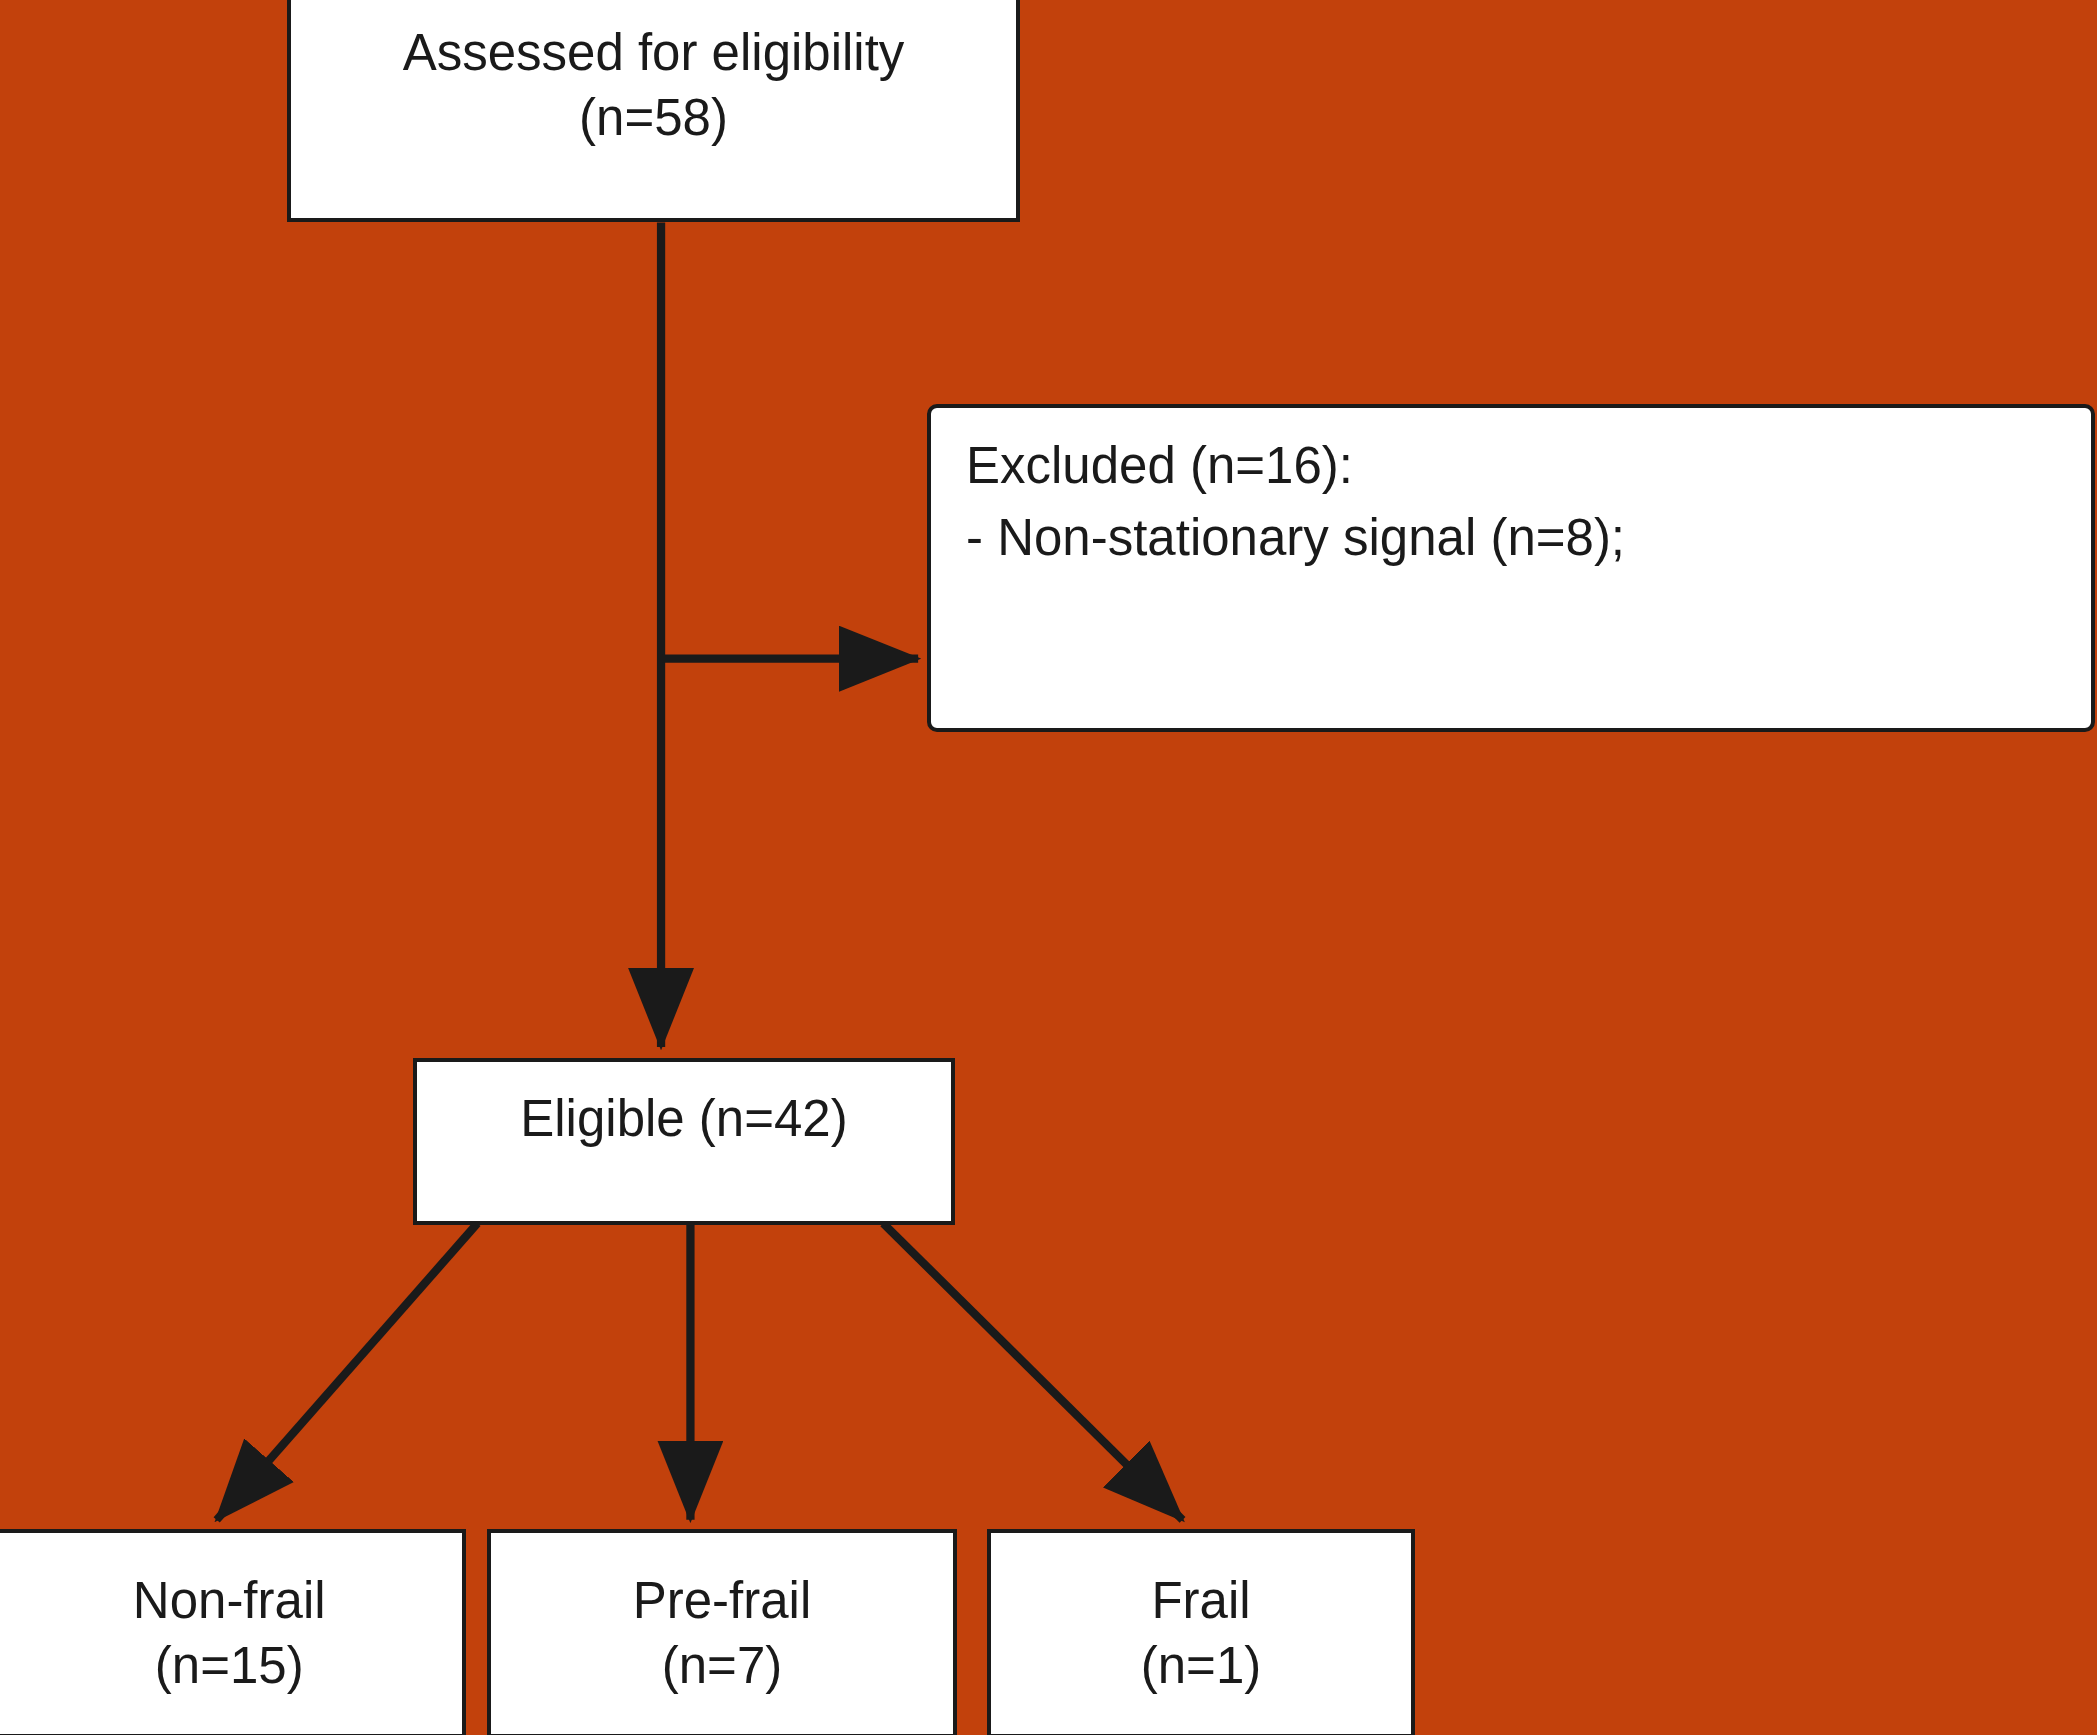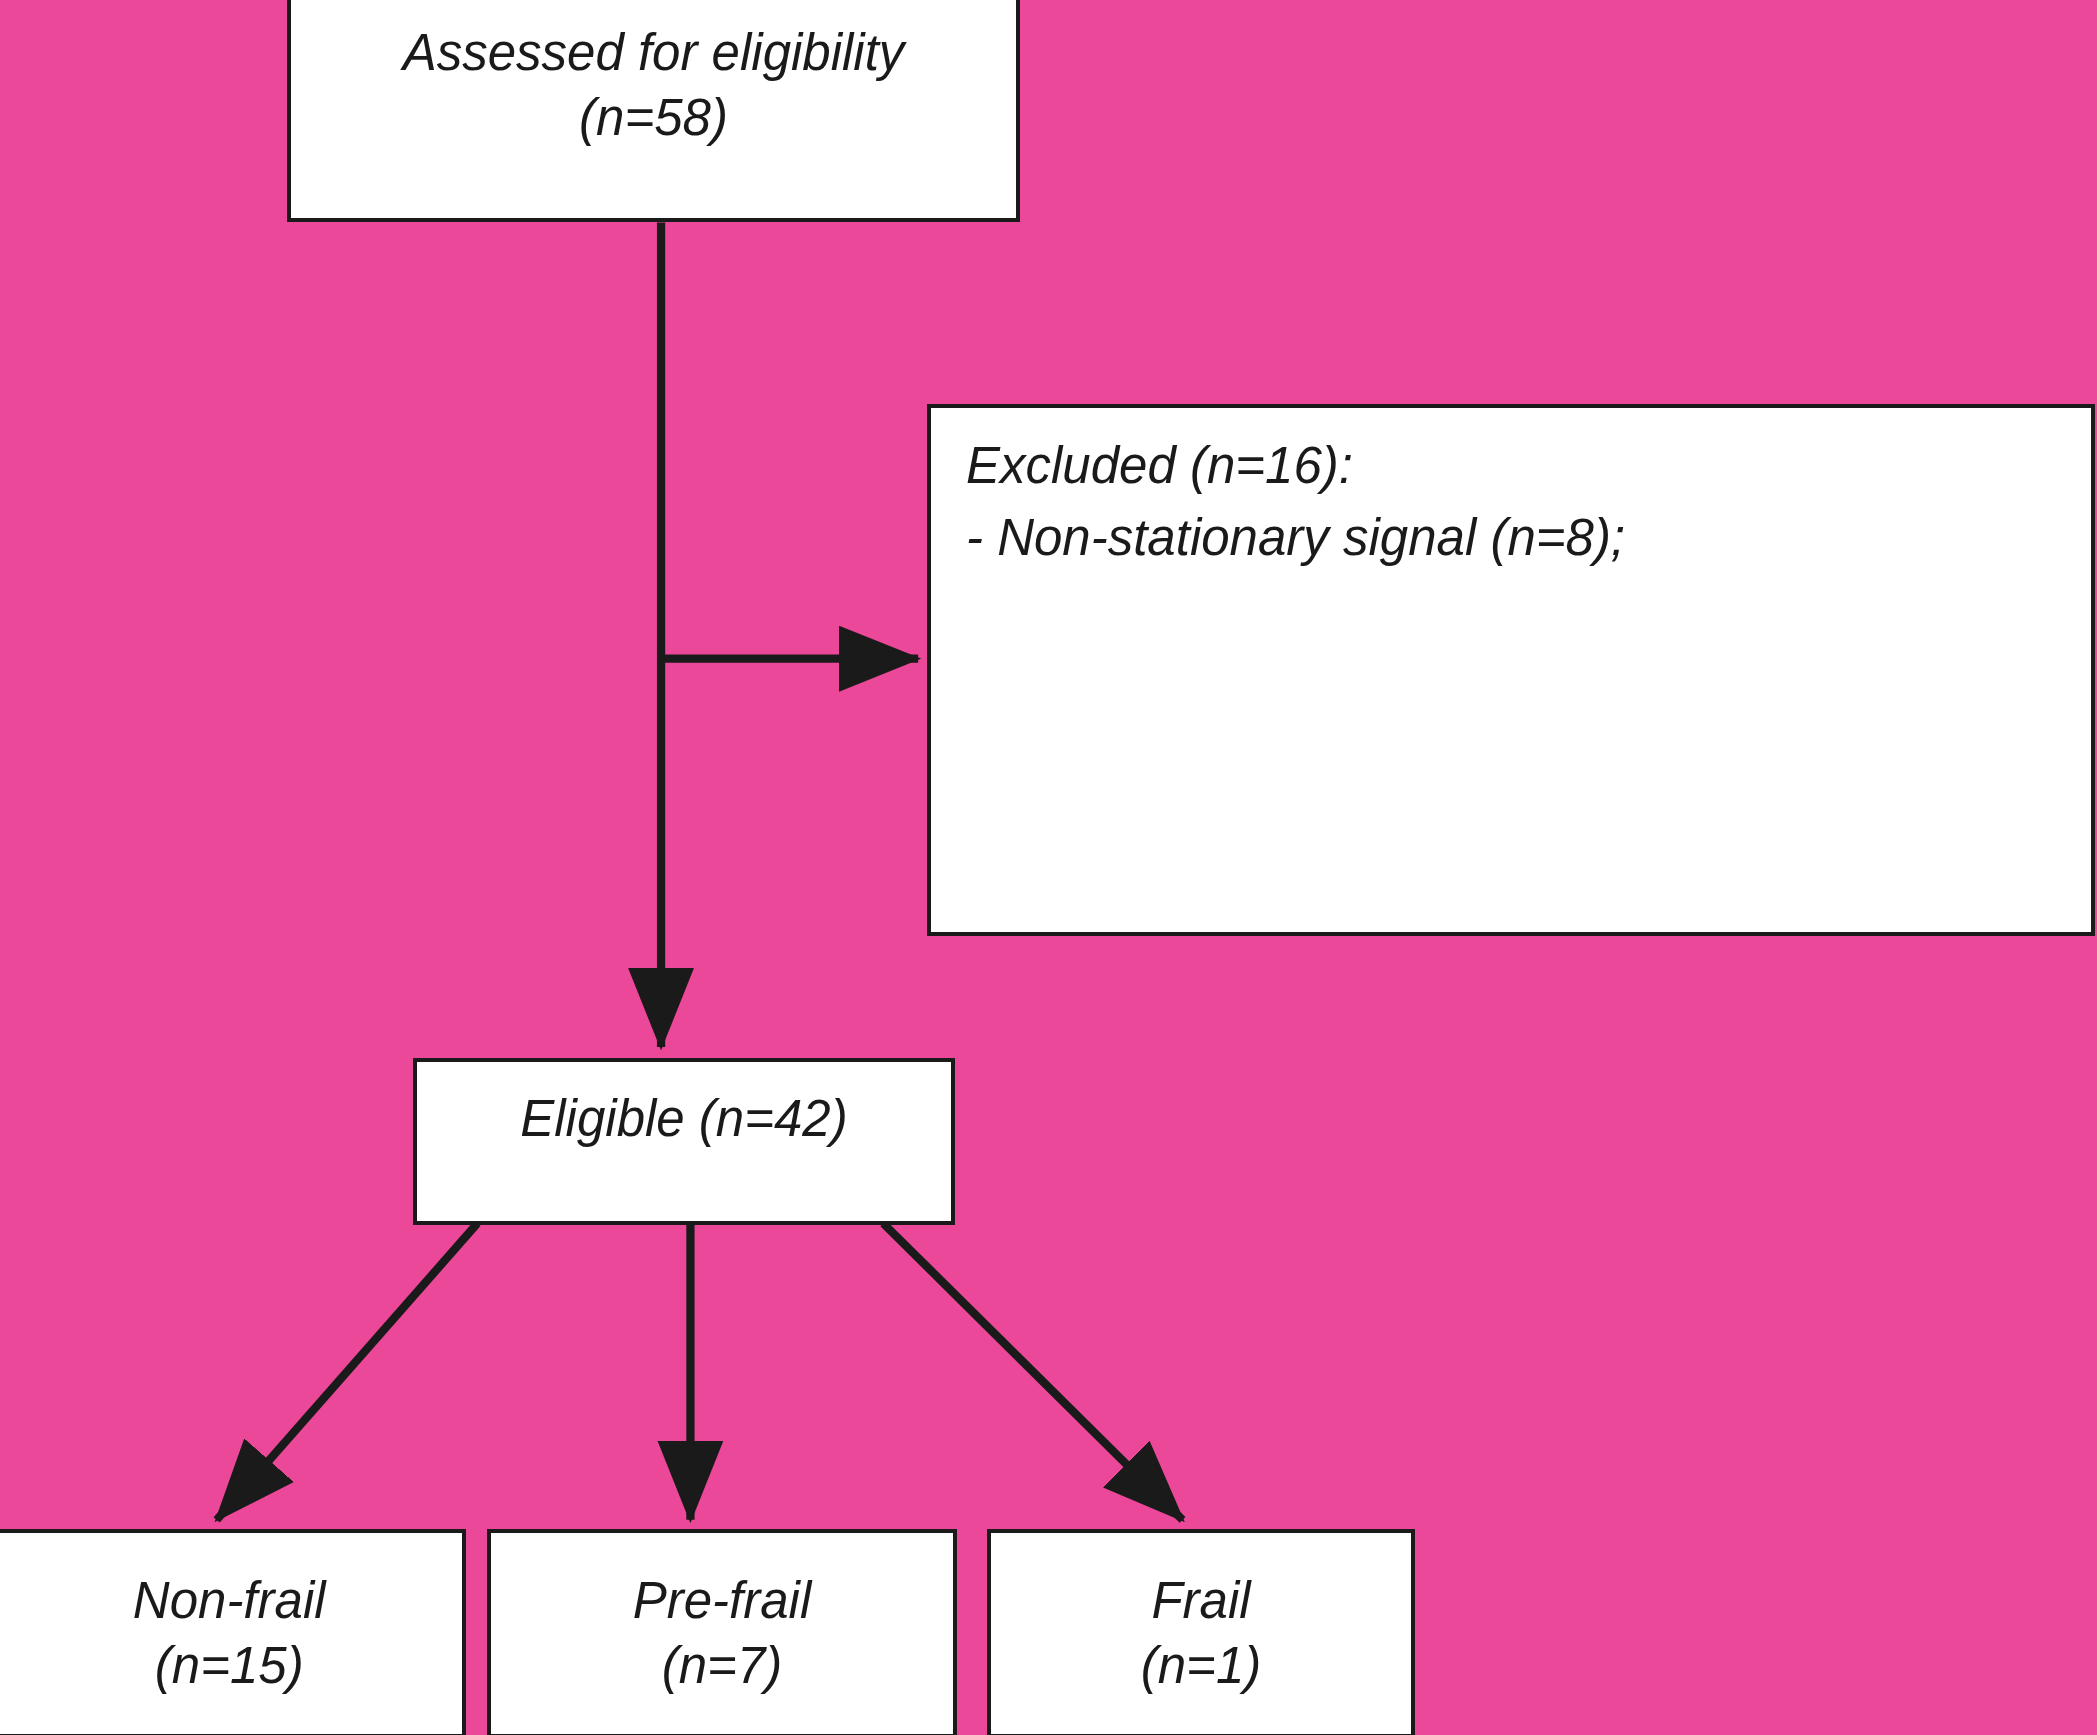--- a/index.html
+++ b/index.html
@@ -9,23 +9,22 @@
     background: #ffffff;
   }
   body {
     font-family: "Liberation Sans", sans-serif;
     color: #1a1a1a;
   }
   #canvas {
     position: relative;
     width: 2097px;
     height: 1736px;
-    background: #ec4899;
+    background: #c2410c;
     overflow: hidden;
-    font-style: italic;
   }
   .flow-box {
     position: absolute;
     box-sizing: border-box;
     border: 4.6px solid #1a1a1a;
     background: #ffffff;
     z-index: 3;
   }
   .box-text {
     position: absolute;
@@ -47,21 +46,22 @@
     border-top-width: 4.6px;
   }
   #box-assessed .box-text {
     top: 53px;
   }
   
   #box-excluded {
     left: 927px;
     top: 404px;
     width: 1168px;
-    height: 532px;
+    height: 328px;
+    border-radius: 10px;
   }
   #box-excluded .excl-text {
     position: absolute;
     left: 35px;
     right: 18.4px;
     top: 22px;
     text-align: left;
     font-size: 51px;
     line-height: 1.42;
     color: #1a1a1a;

